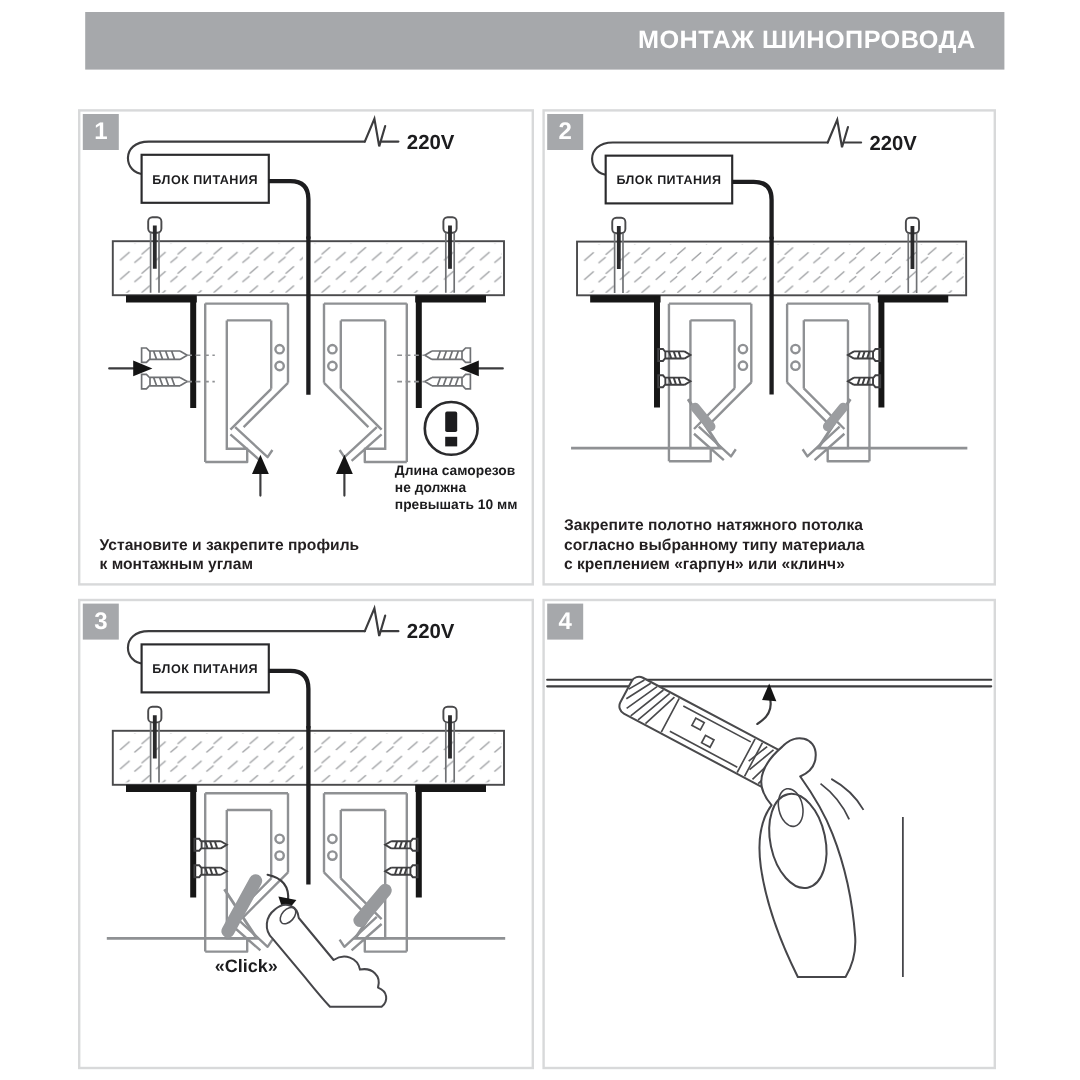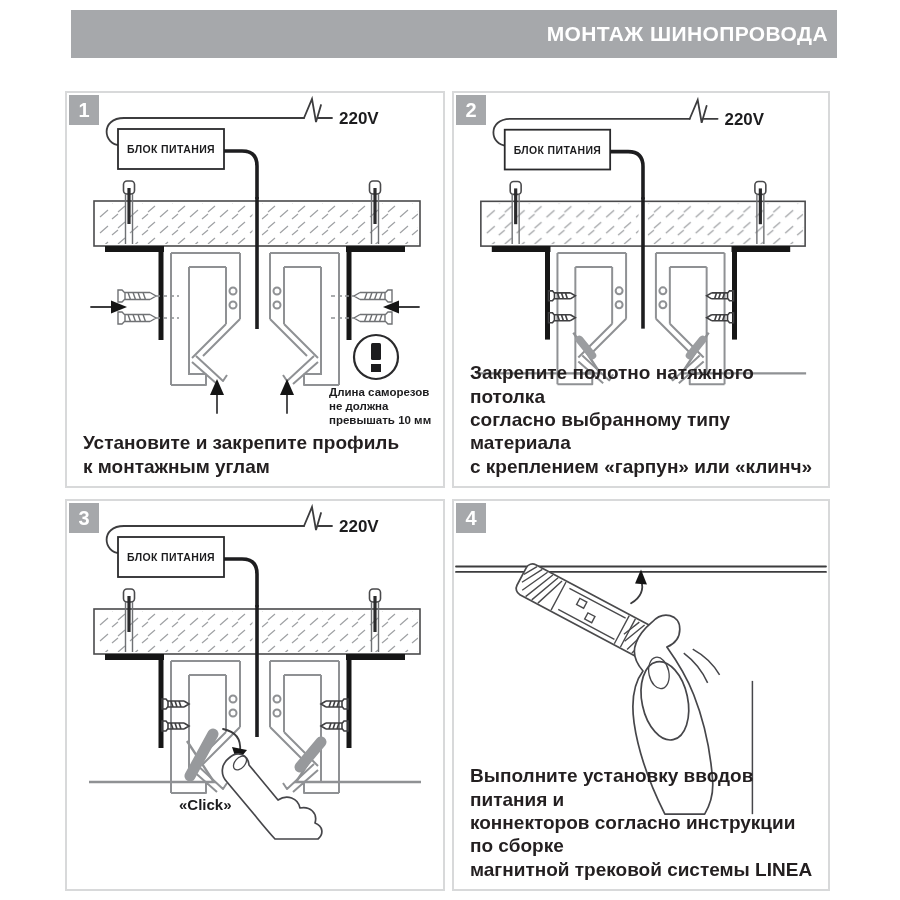--- a/index.html
+++ b/index.html
@@ -6,32 +6,32 @@
     --header-bg:#a6a8ab; --badge-bg:#a6a8ab; --badge-text:#ffffff;
     --panel-border:#d8d9da; --text:#231f20; --line-dark:#3c3c3e;
     --line-gray:#8f9194; --insert-gray:#97999c; --background:#ffffff;
   }
   *{box-sizing:border-box;margin:0;padding:0}
   html,body{width:900px;height:900px;background:var(--background);
     font-family:"Liberation Sans",sans-serif;color:var(--text);overflow:hidden}
   .page{position:relative;width:900px;height:900px}
   .header-bar{position:absolute;left:71px;top:10px;width:766px;height:48px;
     background:var(--header-bg);color:#fff;font-weight:700;font-size:21px;
-    line-height:48px;text-align:right;padding-right:9px;letter-spacing:.4px}
+    line-height:48px;text-align:right;padding-right:24px;letter-spacing:.4px}
   .panel{position:absolute;background:#fff;border:2px solid var(--panel-border)}
   #p1{left:65px;top:91px;width:380px;height:397px}
   #p2{left:452px;top:91px;width:378px;height:397px}
   #p3{left:65px;top:499px;width:380px;height:392px}
   #p4{left:452px;top:499px;width:378px;height:392px}
   .badge{position:absolute;left:2px;top:2px;width:30px;height:30px;
     background:var(--badge-bg);color:var(--badge-text);font-weight:700;
     font-size:20px;line-height:30px;text-align:center;z-index:3}
   .diagram{display:block;position:absolute;left:0;top:0}
   .caption{position:absolute;left:16px;right:8px;bottom:8px;font-weight:700;
-    font-size:19px;line-height:1.23;white-space:pre-line;color:var(--text)}
+    font-size:13px;line-height:1.23;white-space:pre-line;color:var(--text)}
   
   svg text{font-family:"Liberation Sans",sans-serif;fill:#1c1c1e}
   .t-volt{font-size:17px;font-weight:700}
   .t-psu{font-size:10.5px;font-weight:700;letter-spacing:.4px}
   .t-note{font-size:11.5px;font-weight:700}
   .t-click{font-size:15px;font-weight:700}
   .wire{fill:none;stroke:var(--line-dark);stroke-width:1.8;stroke-linecap:round}
   .cable{fill:none;stroke:#1d1d1f;stroke-width:3.6}
   .cable-case{fill:none;stroke:#fff;stroke-width:9}
   .box{fill:#fff;stroke:#2a2a2c;stroke-width:1.8}
@@ -219,18 +219,15 @@
         <polygon class="arr" points="182,82 188,68 194,83"></polygon>
       </g>
       <g>
         <path class="hand" d="M199,121 C210,109 227,113 227,128 C227,137 221,143 214,146 C224,160 234,176 241,194 C252,222 258,252 260,280 C261,294 258,304 252,314 L212,314 C196,282 185,250 181,222 C178,200 181,182 190,170 C183,162 179,152 183,142 C186,133 192,127 199,121 Z"></path>
         <ellipse class="hand" cx="212" cy="200" rx="23" ry="40" transform="rotate(-12 212 200)"></ellipse>
         <ellipse class="nail" cx="206" cy="172" rx="10" ry="16" transform="rotate(-12 206 172)"></ellipse>
         <path class="handline" d="M231,152 q16,12 24,30 M240,148 q18,10 27,26"></path>
         <path class="handline" d="M300,180 V314"></path>
       </g>
     </svg>
-    <div class="caption">Выполните установку вводов питания и
-коннекторов согласно инструкции по сборке
-магнитной трековой системы LINEA</div>
   </div>
 
 </div>
 
 </body></html>

